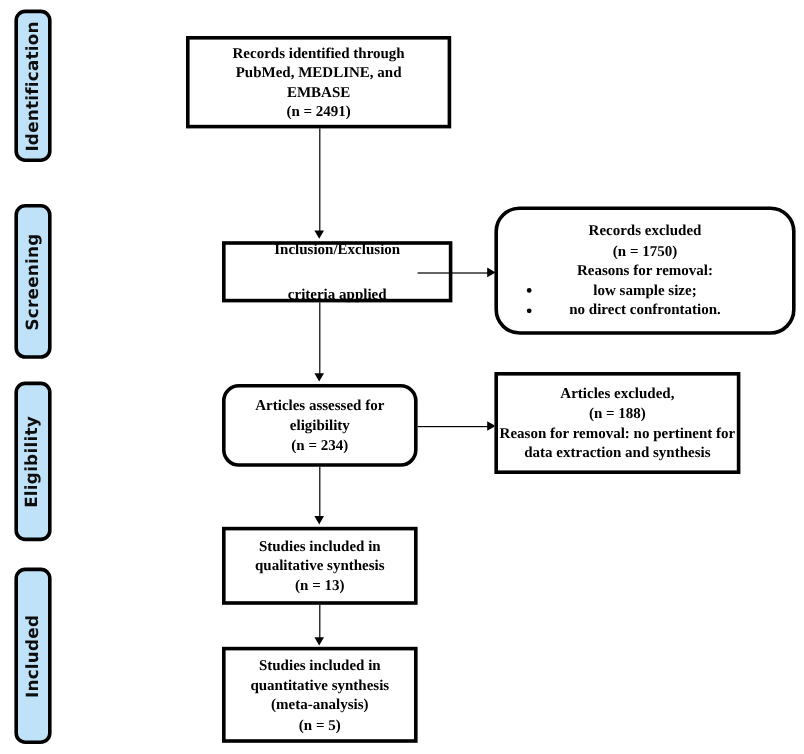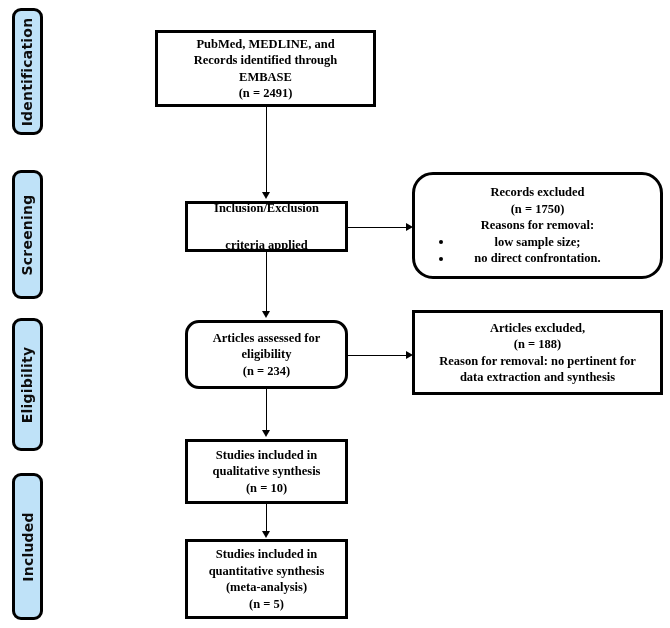--- a/index.html
+++ b/index.html
@@ -120,30 +120,30 @@
 
   <div class="stage-tab" style="left:12px; top:318px; width:31px; height:133px;">
     <span class="stage-label">Eligibility</span>
   </div>
 
   <div class="stage-tab" style="left:12px; top:473px; width:31px; height:147px;">
     <span class="stage-label">Included</span>
   </div>
 
   <div class="flow-box" style="left:155px; top:30px; width:221px; height:77px;">
+    <span class="line">Records identified through</span>
     <span class="line">PubMed, MEDLINE, and</span>
-    <span class="line">Records identified through</span>
     <span class="line">EMBASE</span>
     <span class="line">(n = 2491)</span>
   </div>
 
   <div class="conn conn-v" style="left:266px; top:107px; height:87px;"></div>
   <div class="arrow-down" style="left:262px; top:192px;"></div>
 
-  <div class="flow-box" style="left:185px; top:201px; width:163px; height:51px;gap:20px;">
+  <div class="flow-box" style="left:185px; top:201px; width:192px; height:51px;gap:20px;">
     <span class="line">Inclusion/Exclusion</span>
     <span class="line">criteria applied</span>
   </div>
 
   <div class="conn conn-h" style="left:348px; top:227px; width:60px;"></div>
   <div class="arrow-right" style="left:406px; top:223px;"></div>
 
   <div class="flow-box" style="left:412px; top:172px; width:251px; height:107px;border-radius:21px;">
     <span class="line">Records excluded</span>
     <span class="line">(n = 1750)</span>
@@ -163,34 +163,34 @@
 
   <div class="flow-box" style="left:185px; top:320px; width:163px; height:69px;border-radius:14px;">
     <span class="line">Articles assessed for</span>
     <span class="line">eligibility</span>
     <span class="line">(n = 234)</span>
   </div>
 
   <div class="conn conn-h" style="left:348px; top:355px; width:60px;"></div>
   <div class="arrow-right" style="left:406px; top:351px;"></div>
 
-  <div class="flow-box" style="left:412px; top:310px; width:251px; height:85px;">
+  <div class="flow-box" style="left:412px; top:310px; width:205px; height:85px;">
     <span class="line">Articles excluded,</span>
     <span class="line">(n = 188)</span>
     <span class="line">Reason for removal: no pertinent for</span>
     <span class="line">data extraction and synthesis</span>
   </div>
 
   <div class="conn conn-v" style="left:266px; top:389px; height:44px;"></div>
   <div class="arrow-down" style="left:262px; top:430px;"></div>
 
   <div class="flow-box" style="left:185px; top:439px; width:163px; height:65px;">
     <span class="line">Studies included in</span>
     <span class="line">qualitative synthesis</span>
-    <span class="line">(n = 10)</span>
+    <span class="line">(n = 13)</span>
   </div>
 
   <div class="conn conn-v" style="left:266px; top:504px; height:30px;"></div>
   <div class="arrow-down" style="left:262px; top:531px;"></div>
 
   <div class="flow-box" style="left:185px; top:539px; width:163px; height:80px;">
     <span class="line">Studies included in</span>
     <span class="line">quantitative synthesis</span>
     <span class="line">(meta-analysis)</span>
     <span class="line">(n = 5)</span>

